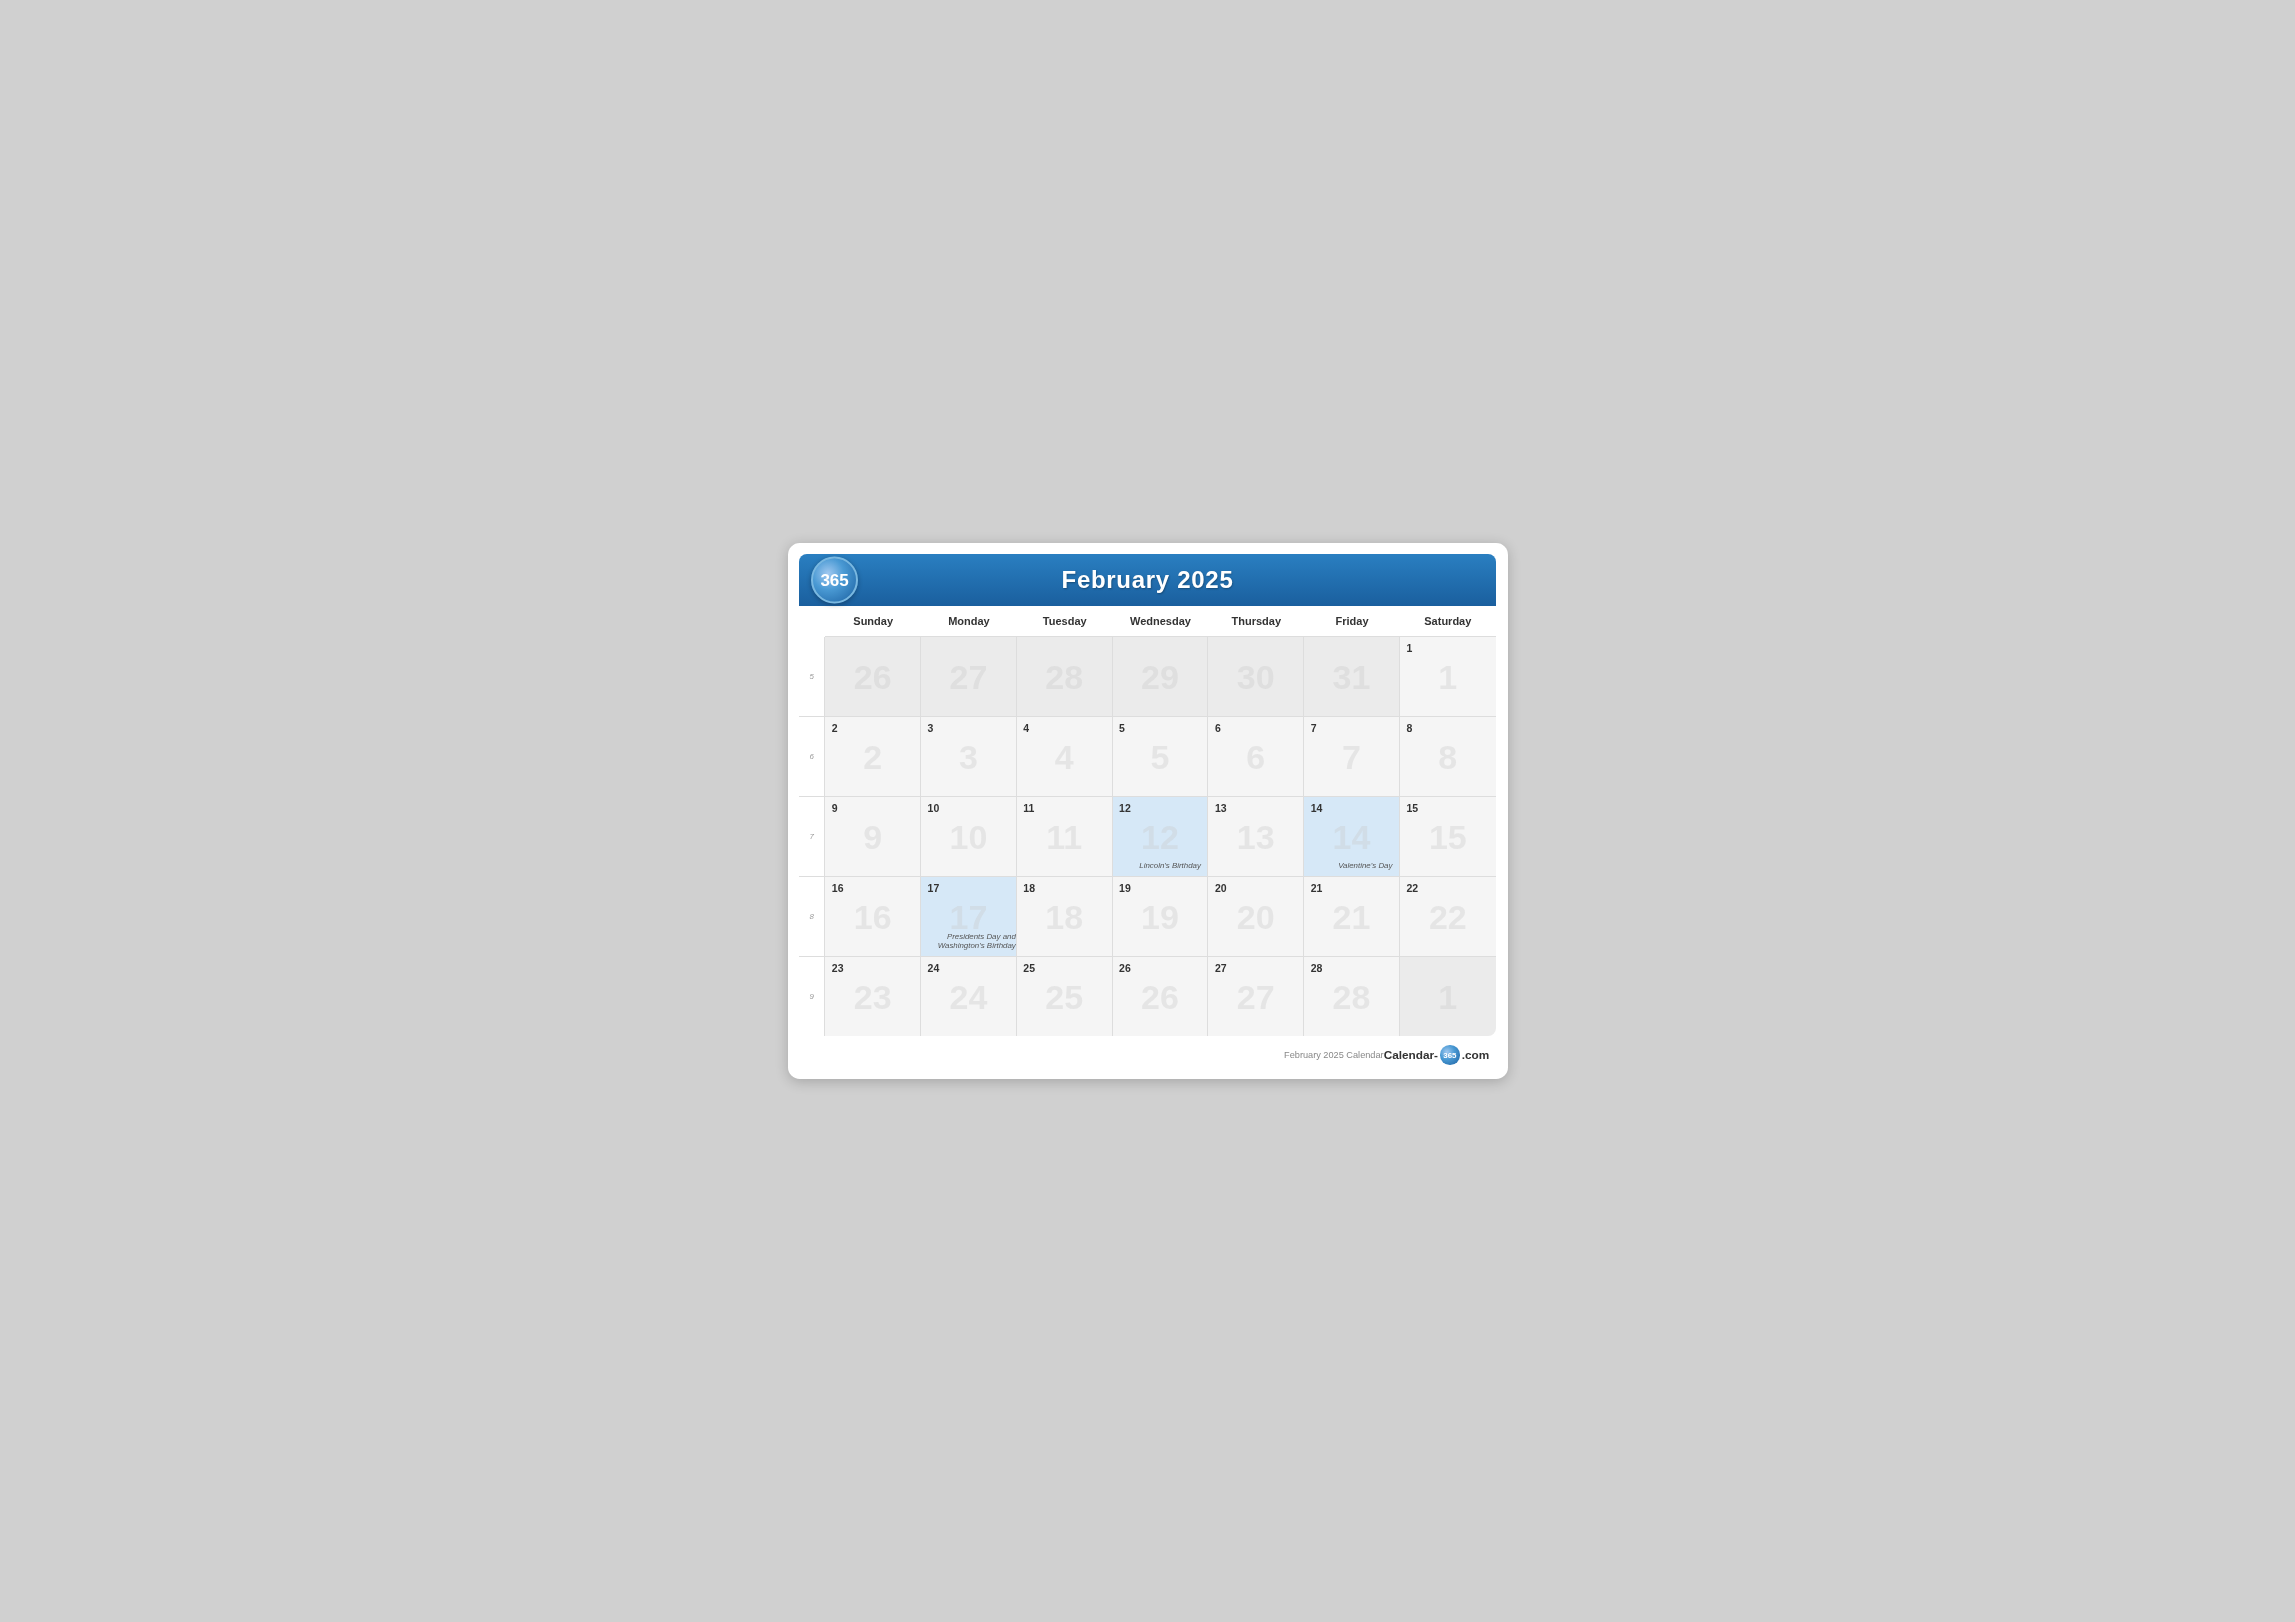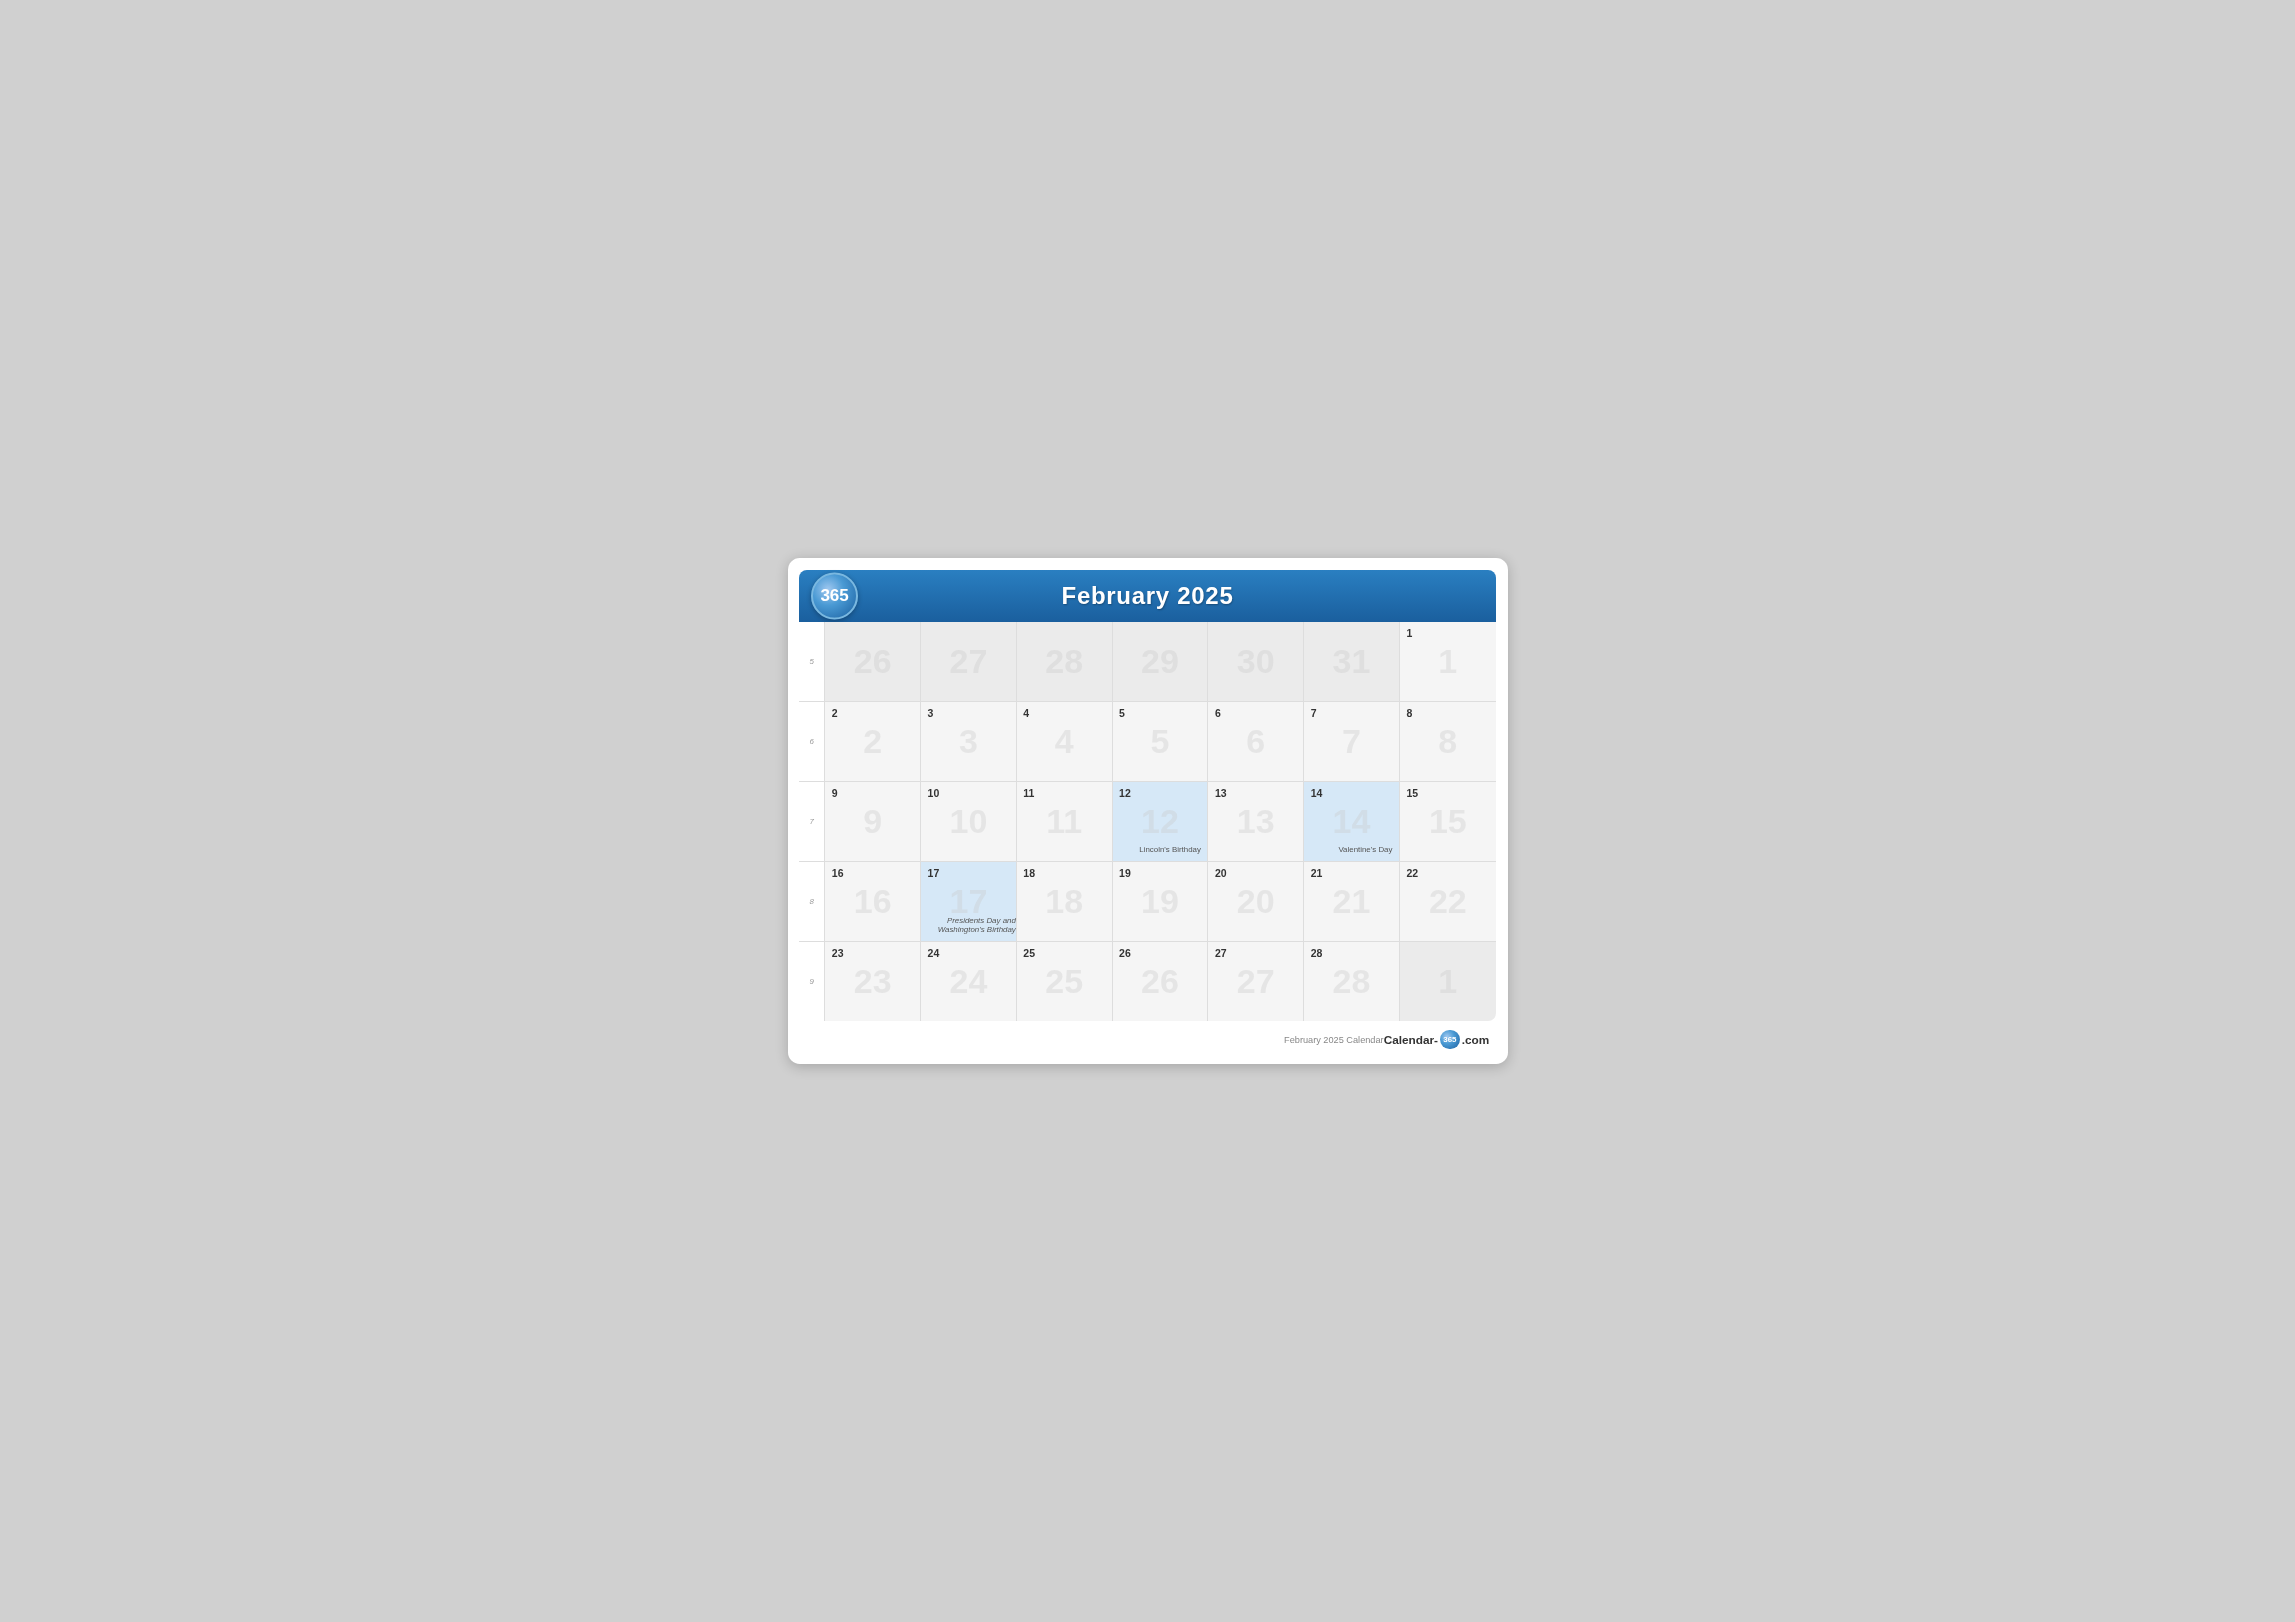--- a/index.html
+++ b/index.html
@@ -120,20 +120,21 @@
       background: #f5f5f5;
     }
     .day-number {
       font-size: 10.5px;
       font-weight: bold;
       color: #333;
       margin-bottom: 2.6px;
     }
     .event-label {
       font-size: 7.9px;
+      font-style: italic;
       color: #555;
       position: absolute;
       bottom: 6.5px;
       right: 6.5px;
       text-align: center;
     }
     .event-label-bottom-left {
       font-size: 7.9px;
       font-style: italic;
       color: #555;
@@ -189,20 +190,30 @@
 
 <div class="calendar-wrapper">
 
   <div class="calendar-header">
     <div class="logo-badge">365</div>
     <div class="header-title">February 2025</div>
   </div>
 
   <div class="calendar-body">
 
+    <div class="day-headers">
+      <div class="week-num-header"></div>
+      <div class="day-header">Sunday</div>
+      <div class="day-header">Monday</div>
+      <div class="day-header">Tuesday</div>
+      <div class="day-header">Wednesday</div>
+      <div class="day-header">Thursday</div>
+      <div class="day-header">Friday</div>
+      <div class="day-header">Saturday</div>
+    </div>
 
     <div class="calendar-grid" id="calendar-grid">
     <div class="calendar-row">
           <div class="week-number">5</div>
           <div class="calendar-cell empty">
             <div class="watermark">26</div>
           </div>
           <div class="calendar-cell empty">
             <div class="watermark">27</div>
           </div>

